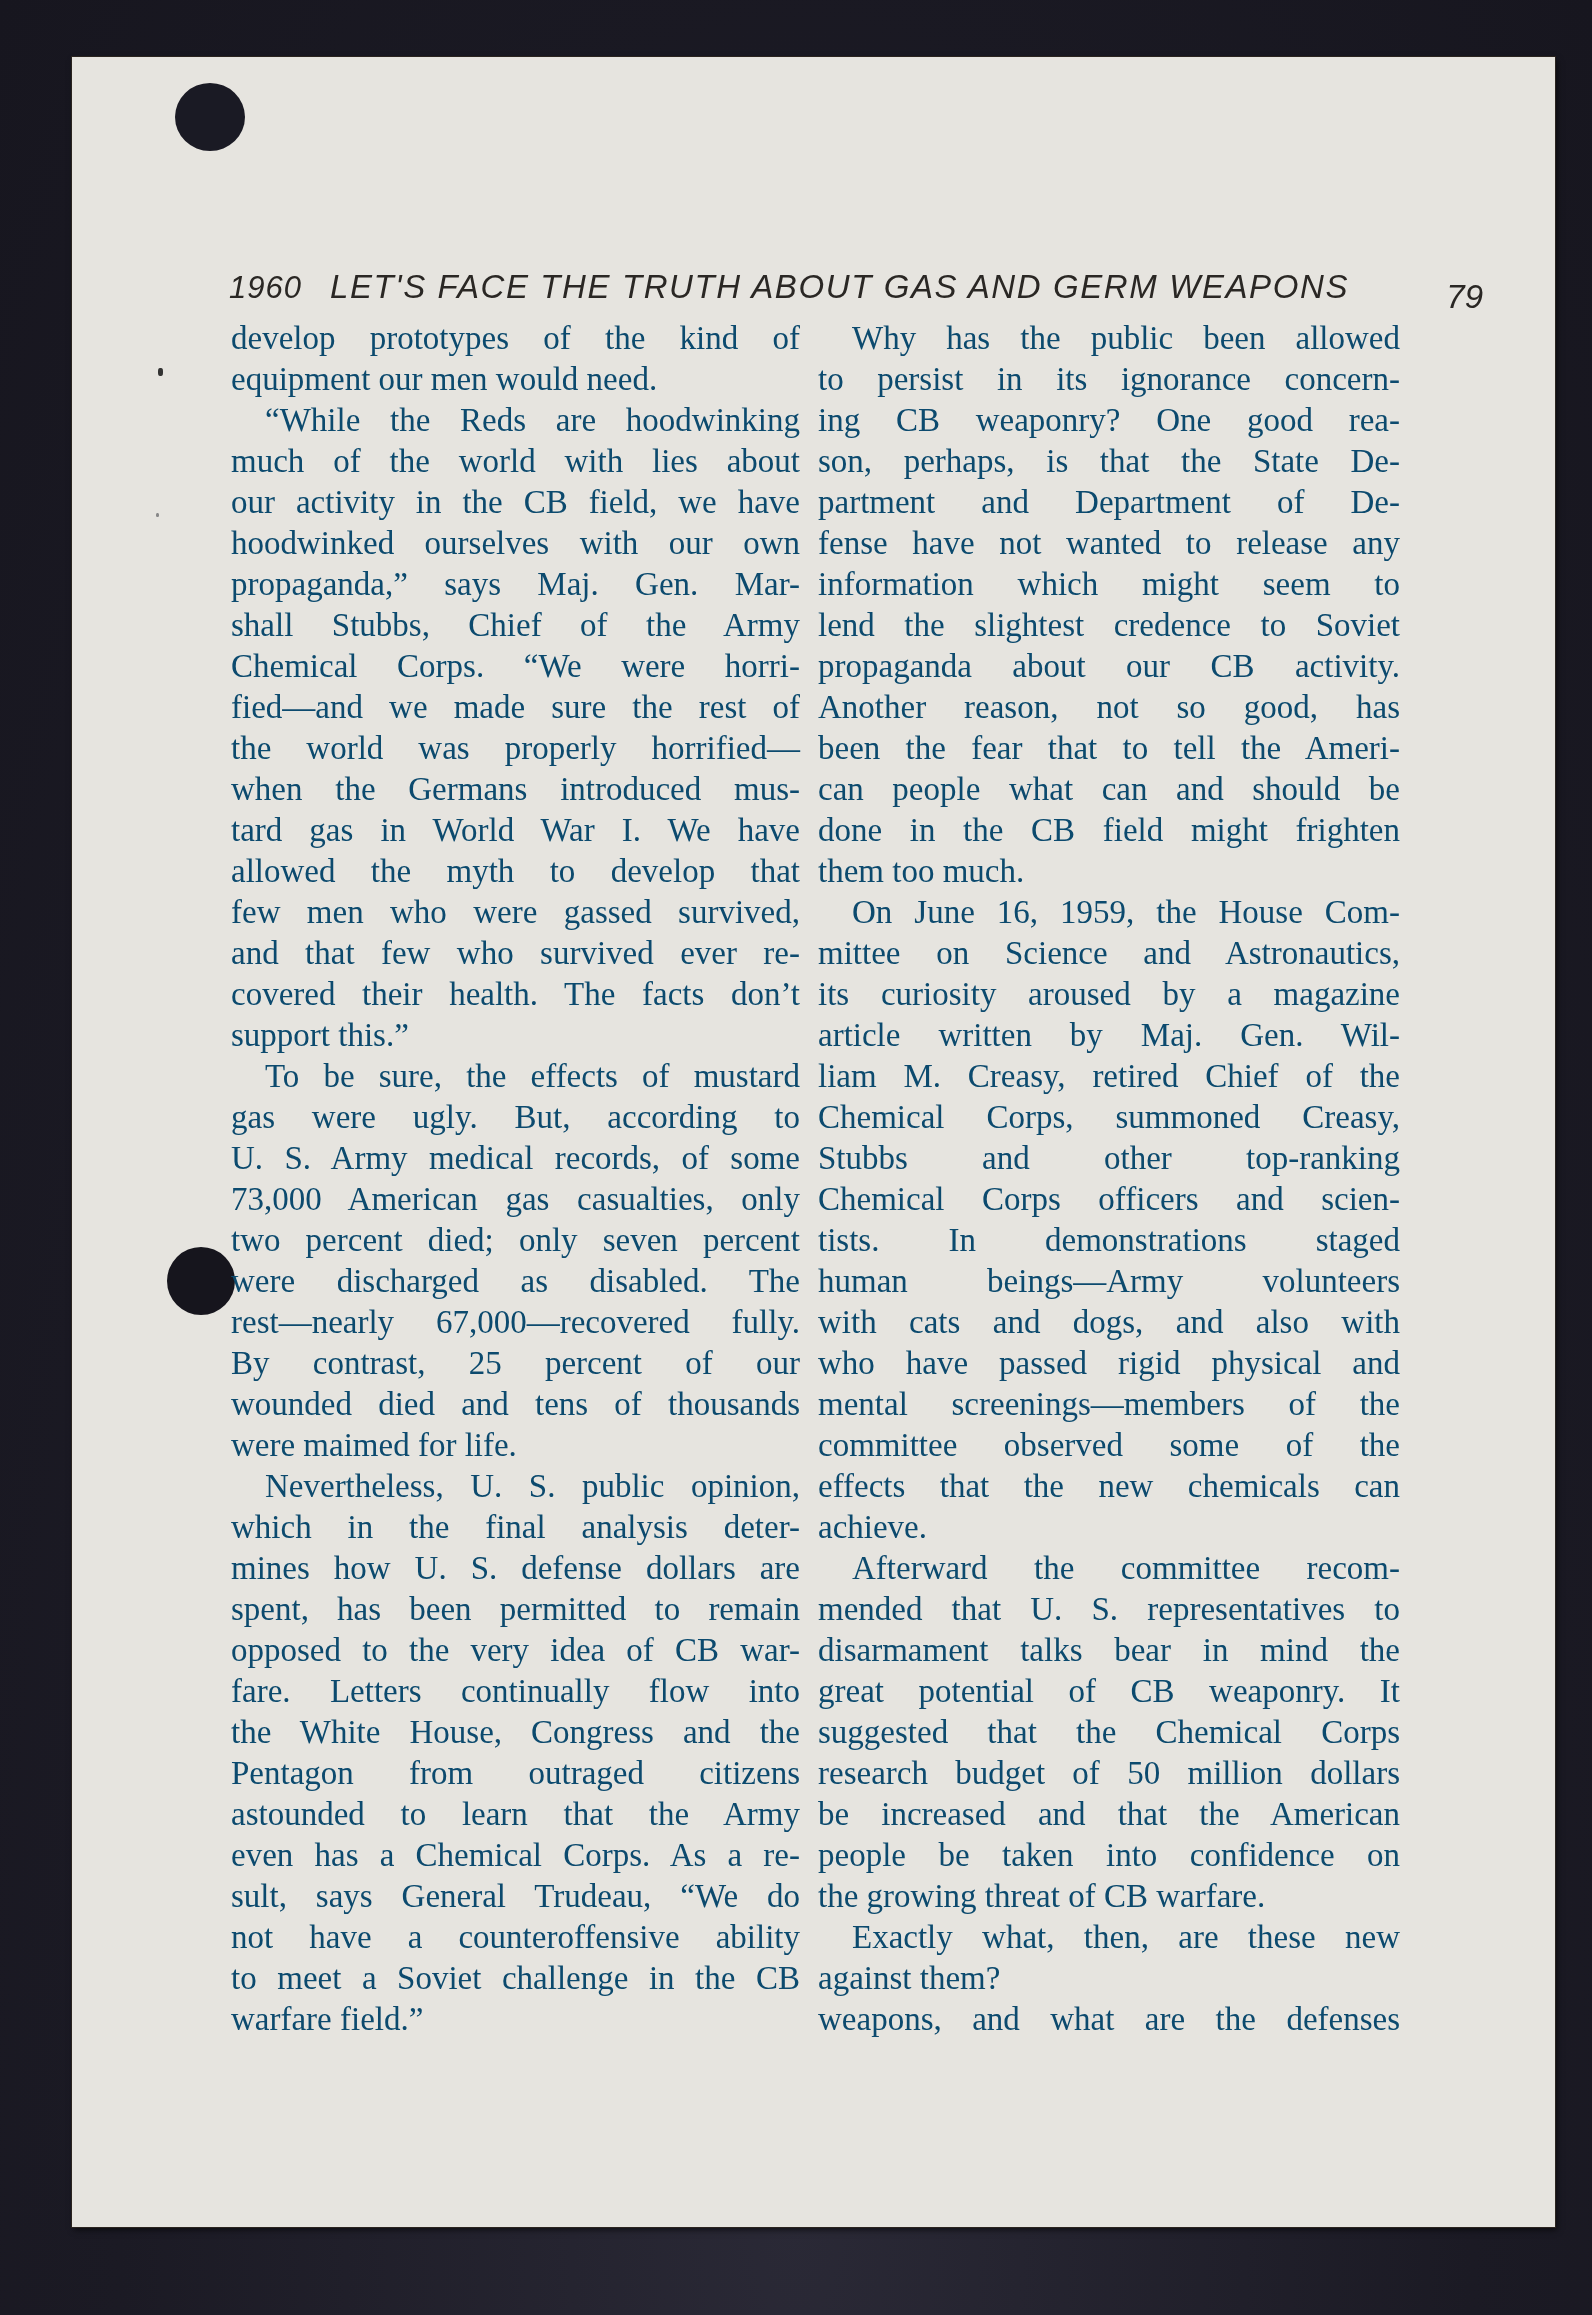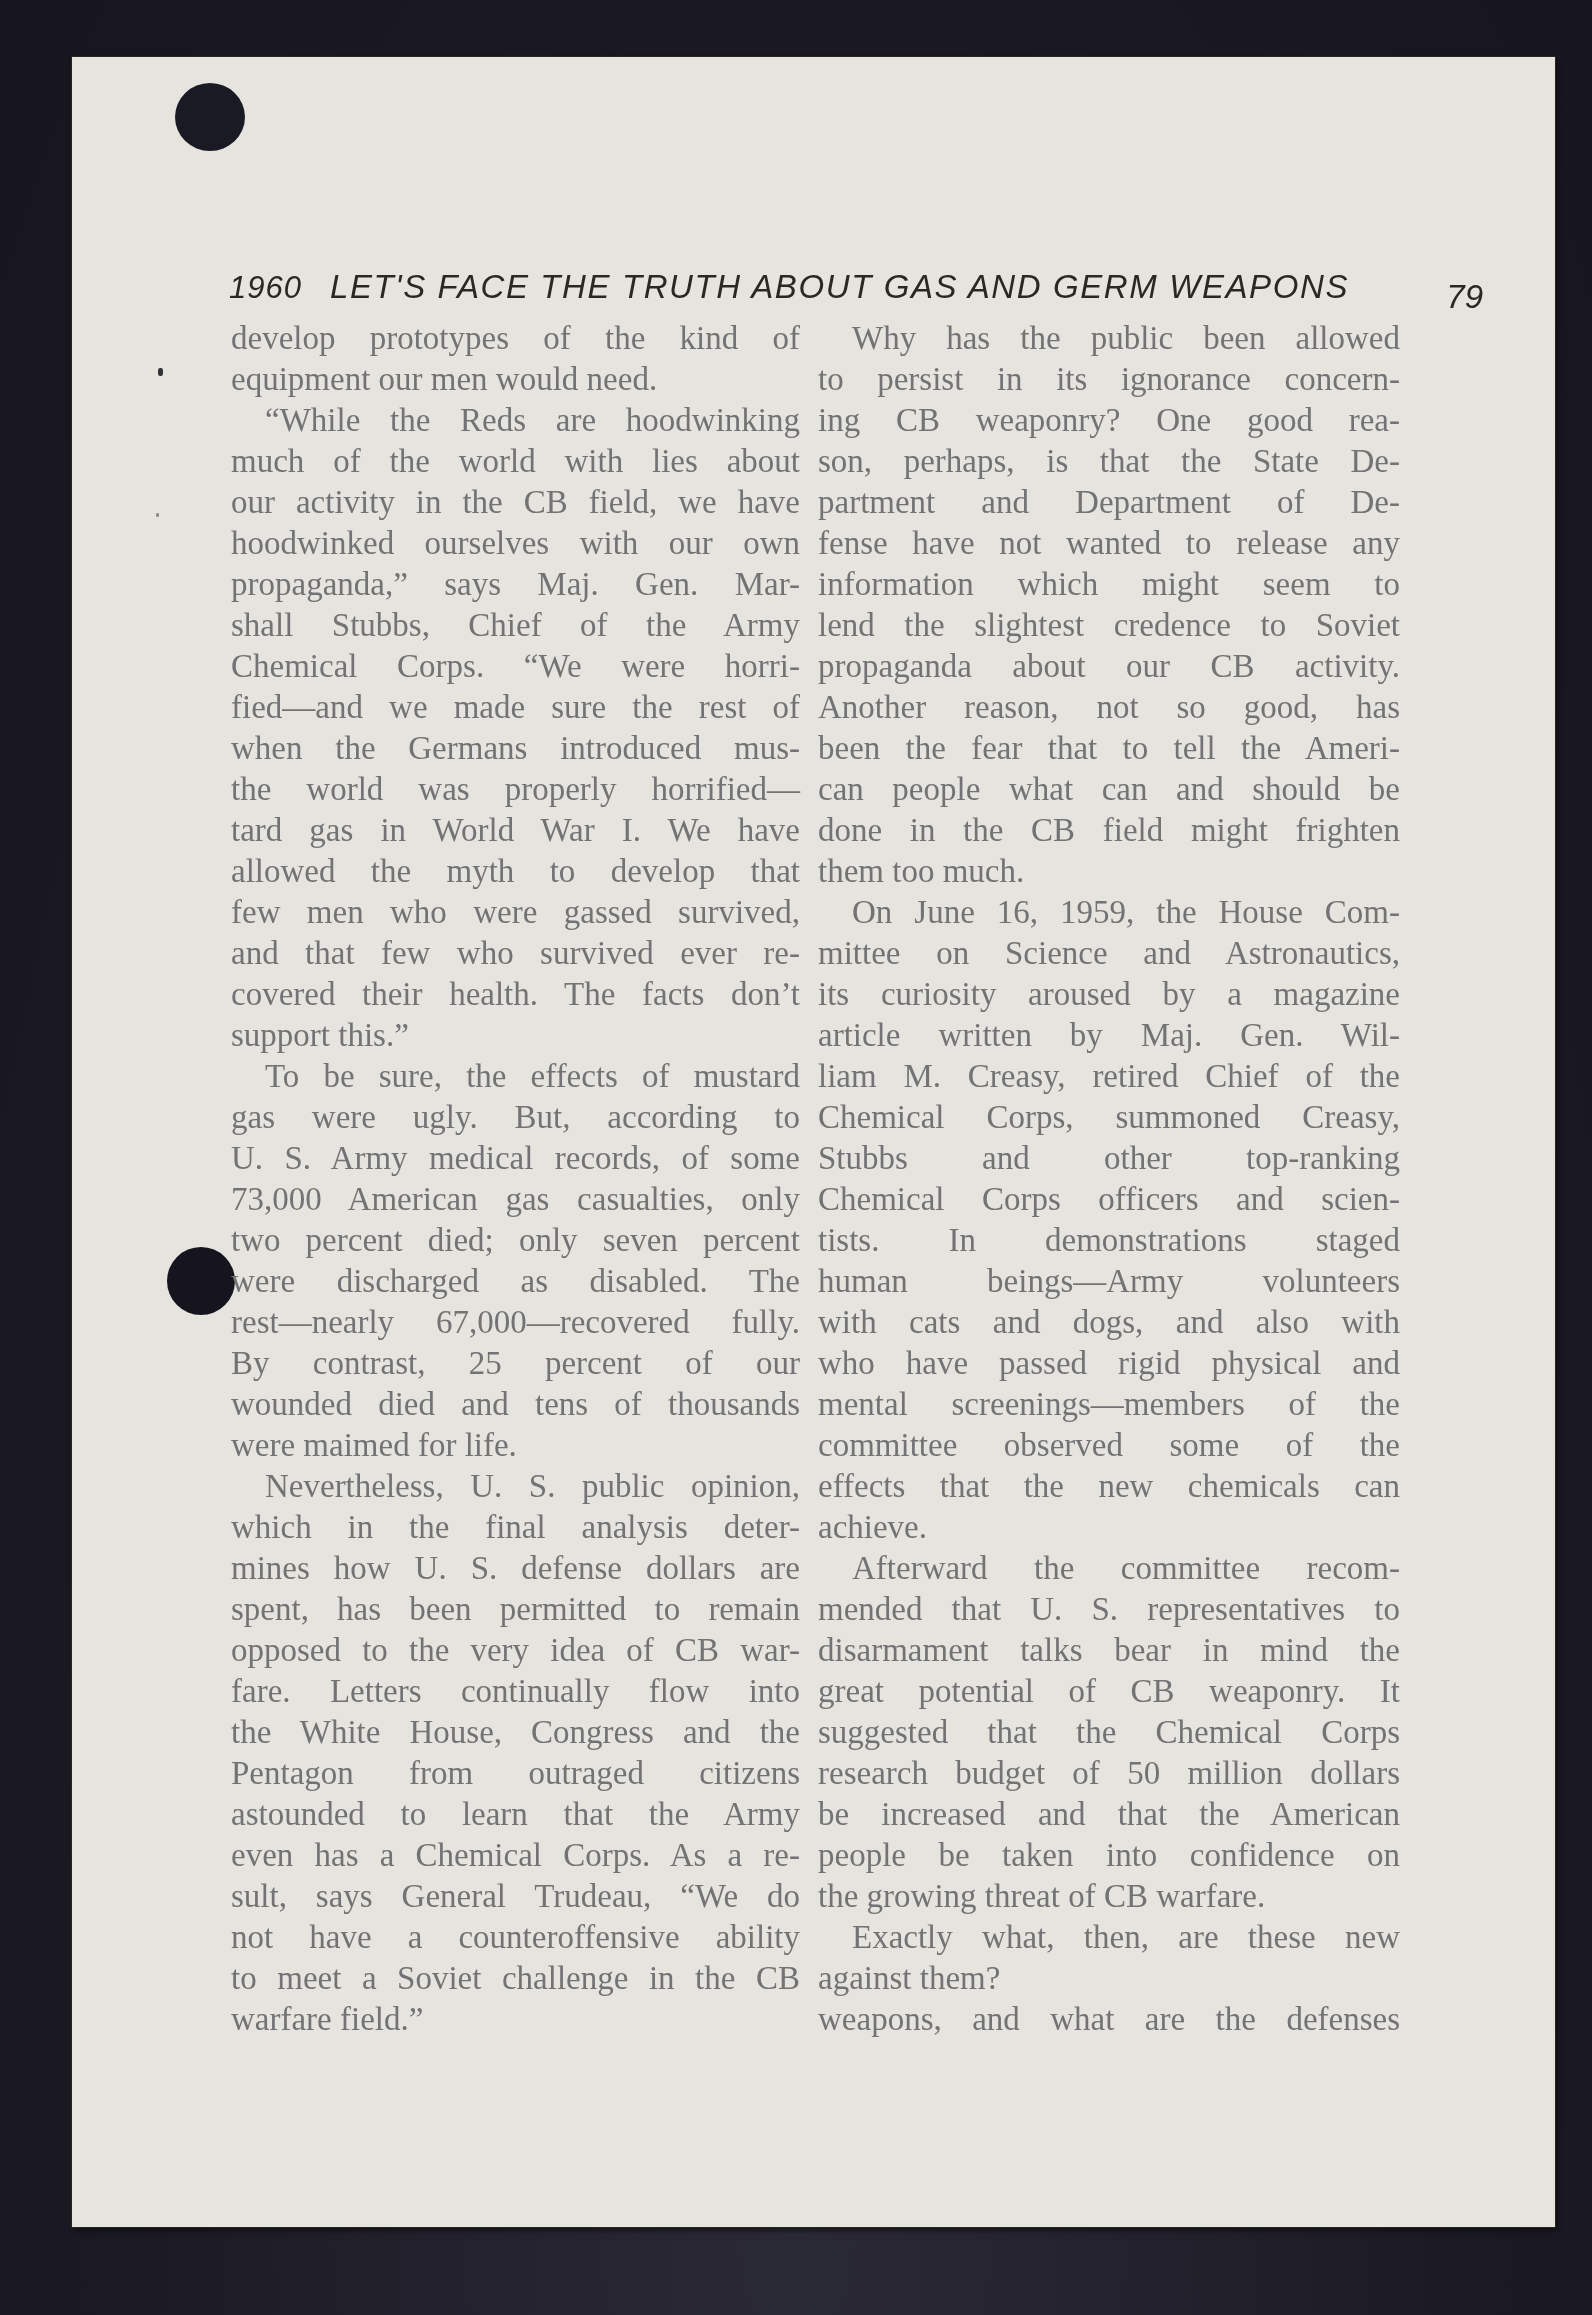--- a/index.html
+++ b/index.html
@@ -23,21 +23,21 @@
     position:absolute; left:157px; top:207px; width:1254px; height:50px;
     font-family:Liberation Sans, sans-serif;
     font-style:italic; color:#2a2724;
   }
   .running-head .year { position:absolute; left:0; top:6px; font-size:31px; letter-spacing:1px; }
   .running-head .title { position:absolute; left:101px; top:4px; font-size:33px; letter-spacing:1.6px; }
   .running-head .pnum { position:absolute; right:0; top:14px; font-size:33px; }
   .col {
     position:absolute; top:261px; width:569px;
     font-family:"Liberation Serif","DejaVu Serif",serif;
-    font-size:33px; line-height:41px; color:#737373;
+    font-size:33px; line-height:41px; color:#0c4a6e;
     text-align:justify;
   }
   .col.left { left:159px; }
   .col.right { left:746px; width:582px; }
   .col p { margin:0; text-indent:0; }
   .line { display:block; text-align:justify; text-align-last:justify; white-space:nowrap; }
   .line.last { text-align-last:left; }
   .speck { position:absolute; background:#333; border-radius:40%; }
 </style>
 </head>
@@ -62,22 +62,22 @@
       </p>
       <p>
         <span class="line" style="padding-left: 34px;">“While the Reds are hoodwinking</span>
         <span class="line">much of the world with lies about</span>
         <span class="line">our activity in the CB field, we have</span>
         <span class="line">hoodwinked ourselves with our own</span>
         <span class="line">propaganda,” says Maj. Gen. Mar-</span>
         <span class="line">shall Stubbs, Chief of the Army</span>
         <span class="line">Chemical Corps. “We were horri-</span>
         <span class="line">fied—and we made sure the rest of</span>
+        <span class="line">the world was properly horrified—</span>
         <span class="line">when the Germans introduced mus-</span>
-        <span class="line">the world was properly horrified—</span>
         <span class="line">tard gas in World War I. We have</span>
         <span class="line">allowed the myth to develop that</span>
         <span class="line">few men who were gassed survived,</span>
         <span class="line">and that few who survived ever re-</span>
         <span class="line">covered their health. The facts don’t</span>
         <span class="line last">support this.”</span>
       </p>
       <p>
         <span class="line" style="padding-left: 34px;">To be sure, the effects of mustard</span>
         <span class="line">gas were ugly. But, according to</span>

